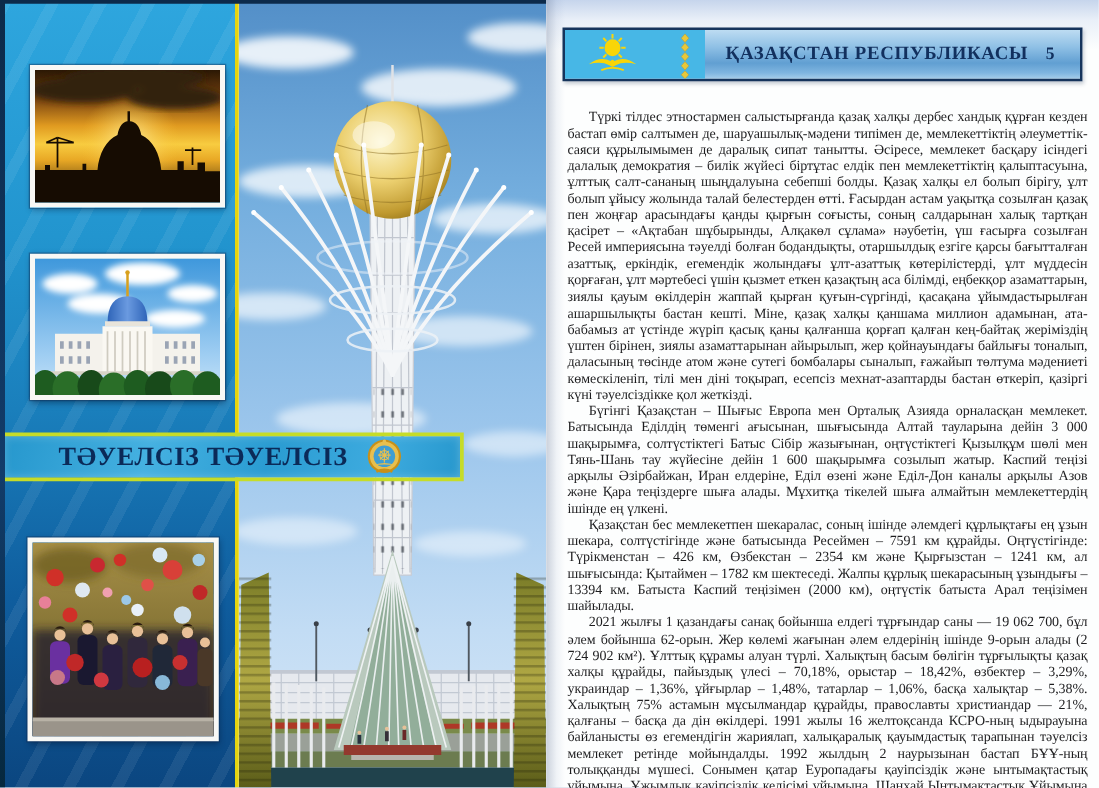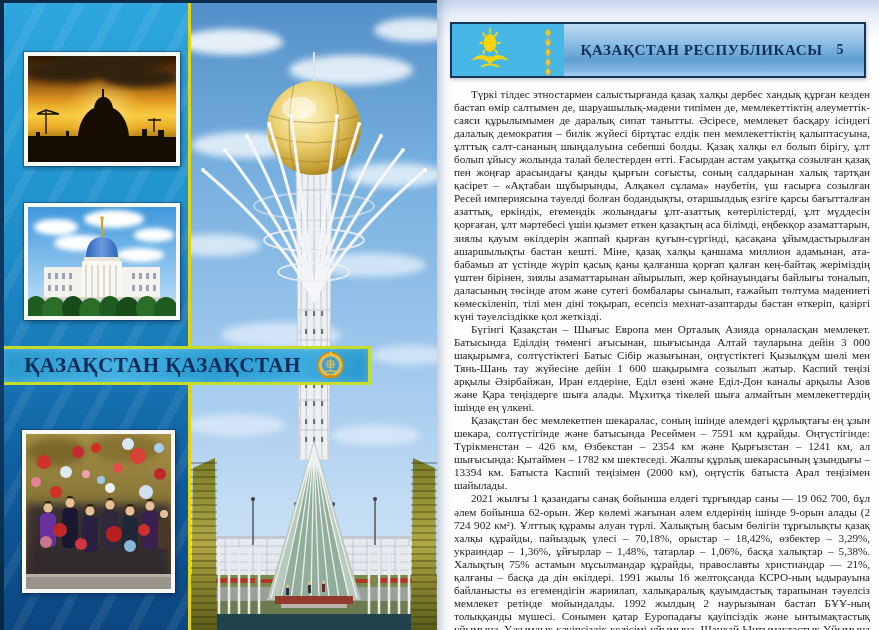--- a/index.html
+++ b/index.html
@@ -26,21 +26,21 @@
       border:3px solid #c6dc28;display:flex;align-items:center;justify-content:center;gap:13px;
       background:linear-gradient(105deg,#2697cd 0%,#45b1e1 32%,#2a9cd2 58%,#3eabdf 82%,#2697cd 100%);
       box-shadow:inset 0 0 8px rgba(255,255,255,.25);}
   .banner-title{font-weight:bold;font-size:21px;letter-spacing:.5px;color:#0b2a58;white-space:nowrap;}
   .banner .emblem{width:33px;height:33px;flex:0 0 auto;}
   
   .right-page{position:absolute;left:437px;top:0;width:442px;height:630px;
       background:linear-gradient(180deg,#c6d5ec 0%,#e9eff8 16px,#fdfefe 40px,#fdfefe 100%);}
   .right-page::before{content:"";position:absolute;left:0;top:0;bottom:0;width:15px;
       background:linear-gradient(90deg,rgba(85,105,140,.30),rgba(140,160,195,.12) 55%,rgba(255,255,255,0));}
-  .header-bar{position:absolute;left:13px;top:22px;width:416px;height:56px;box-sizing:border-box;
+  .header-bar{position:absolute;left:13px;top:22px;width:416px;height:43px;box-sizing:border-box;
       border:2px solid #16345c;display:flex;align-items:stretch;
       background:linear-gradient(180deg,#bddcf2 0%,#8fc0e5 35%,#619fd2 68%,#7fb5e0 88%,#a5cdea 100%);
       box-shadow:1px 2px 3px rgba(40,60,90,.25);}
   .flag{width:112px;height:100%;flex:0 0 auto;}
   .flag svg{display:block;width:100%;height:100%;}
   .header-title-wrap{flex:1;display:flex;align-items:center;justify-content:center;gap:14px;padding-right:4px;}
   .header-title{font-weight:bold;font-size:15px;letter-spacing:.6px;color:#12305e;white-space:nowrap;}
   .header-pagenum{font-weight:bold;font-size:14px;color:#12305e;}
   .body-copy{position:absolute;left:17px;top:88px;width:416px;color:#1d1d1f;
       font-size:11.2px;line-height:13.05px;text-align:justify;letter-spacing:-.05px;}
@@ -385,21 +385,21 @@
         <rect y="142" width="145" height="13" fill="#9a948a"></rect>
         <rect y="140" width="145" height="3" fill="#b8b2a6"></rect>
       </svg>
     </div>
 
     <div class="yellow-line"></div>
     <div class="edge-top"></div>
     <div class="edge-left"></div>
 
     <div class="banner">
-      <span class="banner-title">ҚАЗАҚСТАН ҚАЗАҚСТАН</span>
+      <span class="banner-title">ТӘУЕЛСІЗ ТӘУЕЛСІЗ</span>
       <span class="emblem">
         <svg viewBox="0 0 36 36" width="33" height="33">
           <circle cx="18" cy="17.5" r="14.5" fill="#c89018"></circle>
           <circle cx="18" cy="17.5" r="12.6" fill="#e7bf4e"></circle>
           <circle cx="18" cy="17.5" r="9.4" fill="#3f9ed2"></circle>
           <g stroke="#e7bf4e" stroke-width="1" fill="none">
             <circle cx="18" cy="16.5" r="4"></circle>
             <path d="M18 10.5 V23 M12.5 16.5 H23.5 M14.2 12.7 L21.8 20.3 M21.8 12.7 L14.2 20.3"></path>
           </g>
           <path d="M7.5 25.5 Q18 21 28.5 25.5 Q18 24 7.5 25.5 Z" fill="#e7bf4e"></path>

